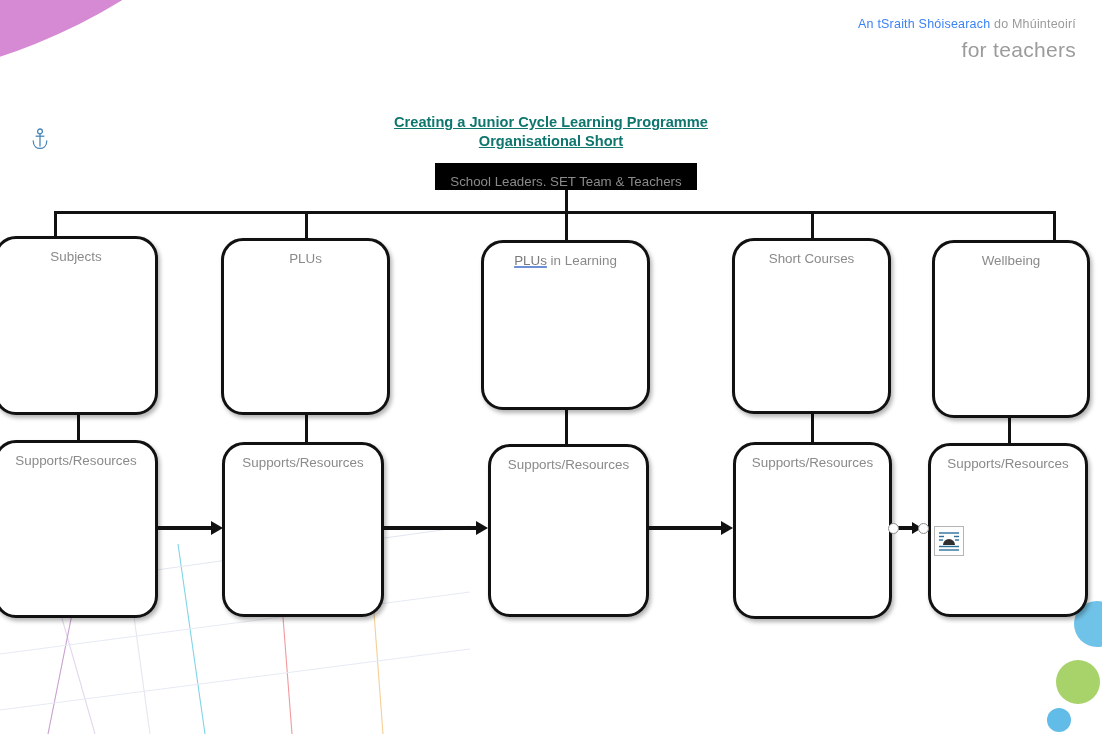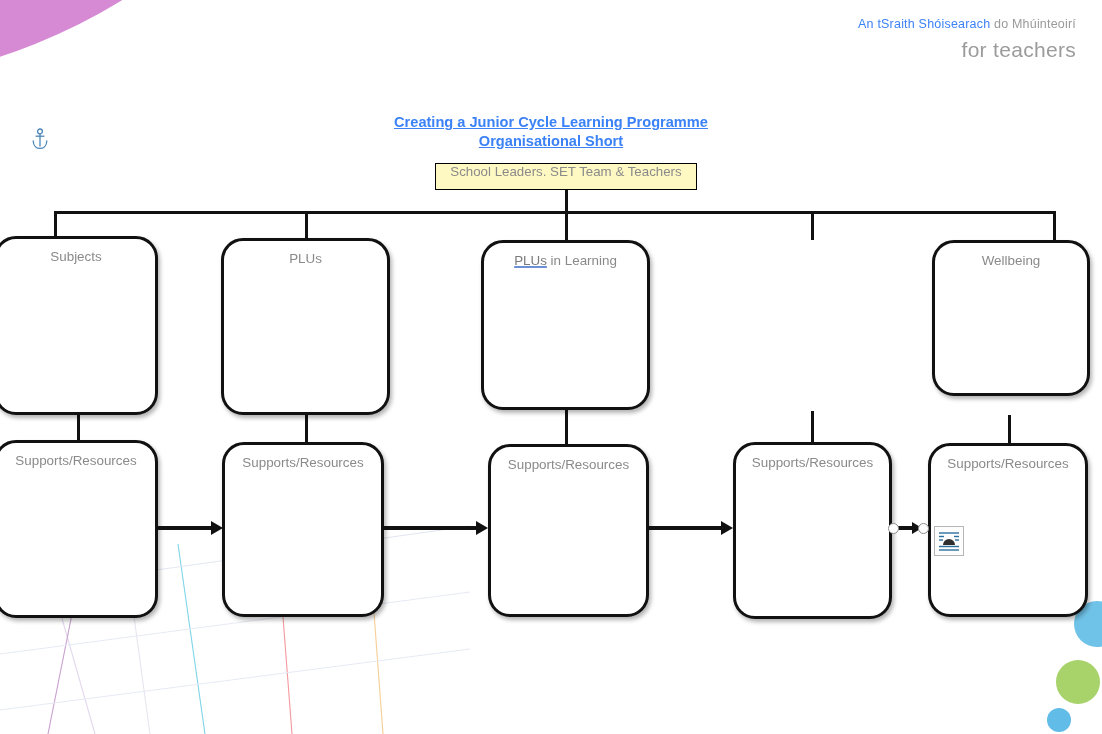--- a/index.html
+++ b/index.html
@@ -101,36 +101,36 @@
 
   
   .chart-title {
     position: absolute;
     left: 0;
     right: 0;
     top: 113px;
     text-align: center;
     font-size: 14.6px;
     font-weight: bold;
-    color: #3b82f6;
+    color: #0f766e;
     line-height: 18.5px;
   }
   .chart-title span { text-decoration: underline; }
 
   
   .root-box {
     position: absolute;
     left: 435px;
     top: 163px;
     width: 262px;
     height: 27px;
     border: 1.2px solid #000;
-    background: #fef9c3;
+    background: #000000;
     display: flex;
-    align-items: flex-start;
+    align-items: flex-end;
     justify-content: center;
     font-size: 13.3px;
     color: #8a8a8a;
     box-sizing: border-box;
   }
 
   
   .conn { position: absolute; background: #111; }
   .conn-v { width: 3px; }
   .conn-h { height: 3px; }
@@ -289,22 +289,25 @@
   </div>
 
   <div class="node" style="left:221px; top:238px; width:169px; height:177px;">
     <span class="node-label">PLUs</span>
   </div>
 
   <div class="node" style="left:481px; top:240px; width:169px; height:170px;">
     <span class="node-label"><a class="link" href="#">PLUs</a><span> in Learning</span></span>
   </div>
 
-
-  <div class="node" style="left:932px; top:240px; width:158px; height:156px;">
+  <div class="node" style="left:732px; top:238px; width:159px; height:176px;">
+    <span class="node-label">Short Courses</span>
+  </div>
+
+  <div class="node" style="left:932px; top:240px; width:158px; height:178px;">
     <span class="node-label">Wellbeing</span>
   </div>
 
   <div class="node" style="left:-6px; top:440px; width:164px; height:178px;">
     <span class="node-label">Supports/Resources</span>
   </div>
 
   <div class="node" style="left:222px; top:442px; width:162px; height:175px;">
     <span class="node-label">Supports/Resources</span>
   </div>

